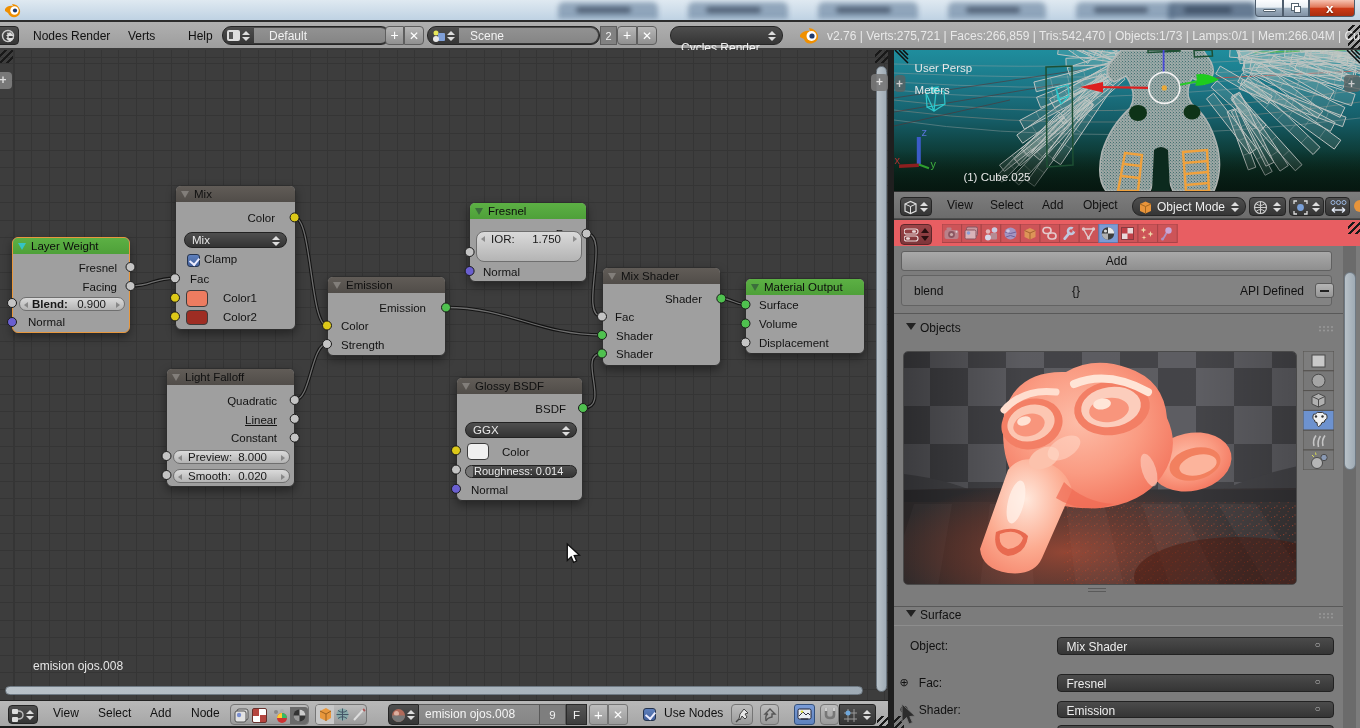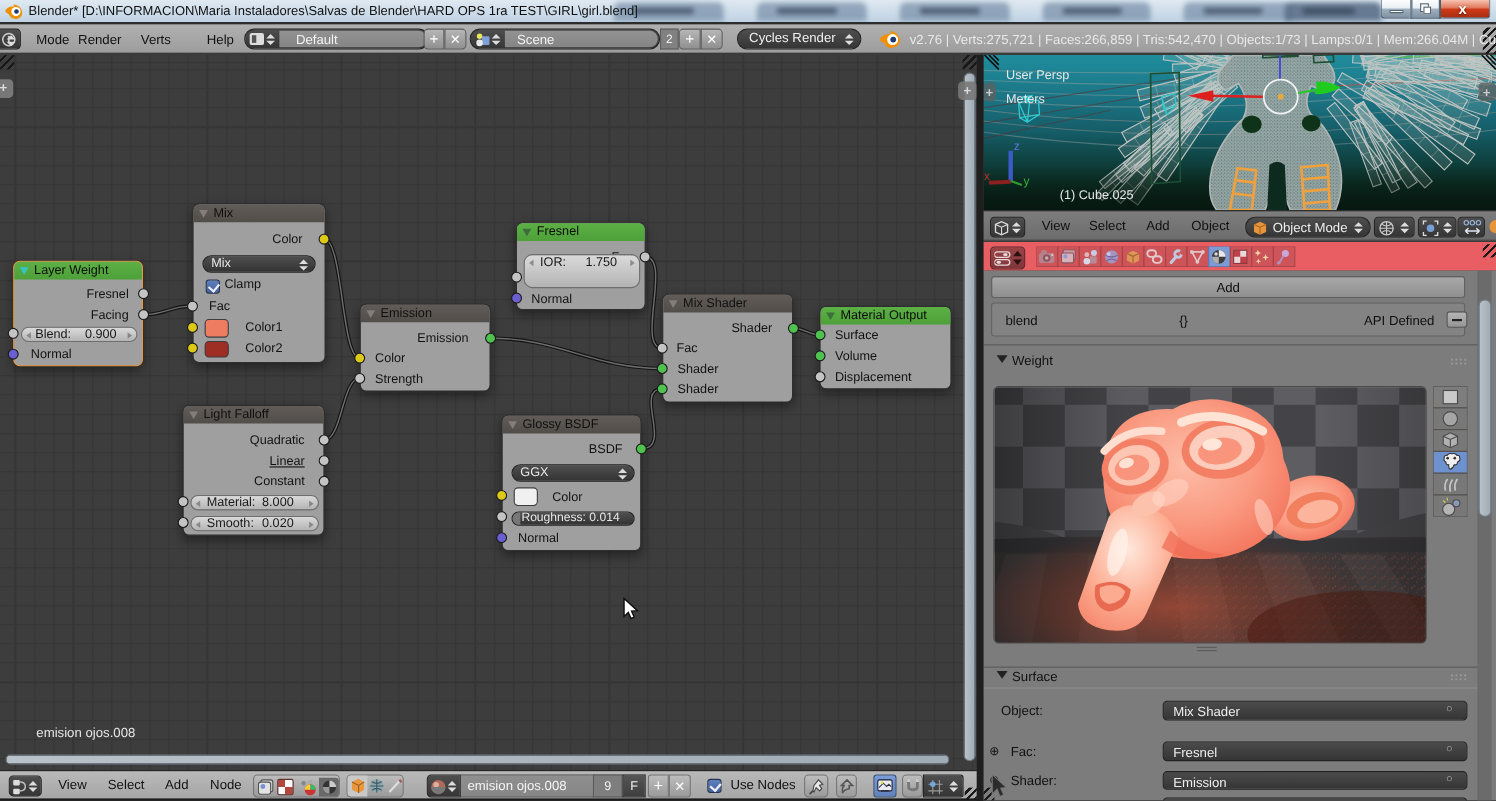--- a/index.html
+++ b/index.html
@@ -64,21 +64,20 @@
   <div class="blob" style="left:688px;width:100px;"></div>
   <div class="blob" style="left:818px;width:100px;"></div>
   <div class="blob" style="left:948px;width:98px;"></div>
   <div class="blob" style="left:1076px;width:98px;"></div>
   <div class="blob" style="left:1168px;width:88px;background:rgba(84,106,132,.85);"></div>
   <svg class="abs" style="left:4px;top:2px" width="18" height="17" viewBox="0 0 18 17">
     <path d="M1 7 Q4 3 9 4 L8 2 Q14 2 16 8 Q17 13 12 15 Q6 16 4 11 L1 9 Z" fill="#ef8f00"></path>
     <circle cx="10.5" cy="8.5" r="4.2" fill="#fff"></circle>
         <circle cx="11" cy="8.5" r="2.1" fill="#1e3a6e"></circle>
   </svg>
-  <div id="titletext">Blender* [D:\INFORMACION\Maria Instaladores\Salvas de Blender\HARD OPS 1ra TEST\GIRL\girl.blend]</div>
   <div class="winbtn" style="left:1255px;width:28px;background:linear-gradient(#fdfeff 0%,#e9eff4 45%,#9fb1c1 52%,#8292a4 100%);border-radius:0 0 0 4px;">
      <div style="position:absolute;left:7px;top:8.5px;width:13px;height:3.5px;background:#fff;border:1px solid #53626f;border-radius:1px;"></div>
       </div>
   <div class="winbtn" style="left:1283px;width:26px;background:linear-gradient(#fdfeff 0%,#e9eff4 45%,#9fb1c1 52%,#8292a4 100%);">
      <div style="position:absolute;left:7px;top:3px;width:8px;height:8px;border:1.5px solid #53626f;background:#fff;"></div>
      <div style="position:absolute;left:9.5px;top:5.5px;width:7px;height:7px;border:1.5px solid #53626f;background:#fff;"></div>
       </div>
   <div class="winbtn" style="left:1309px;width:46px;background:linear-gradient(#f7c3b2 0%,#e0775a 45%,#cd3a18 52%,#a82e12 100%);border-radius:0 0 4px 0;">
      <div style="position:absolute;left:16px;top:1px;color:#fff;font-size:13.5px;font-weight:bold;text-shadow:0 1px 2px #601800;">x</div>
       </div>
@@ -86,21 +85,21 @@
 
 <div id="menubar" class="abs">
   <div class="dkwidget" style="left:-14px;top:4px;width:33px;height:19px;">
         <svg style="position:absolute;left:14px;top:2px" width="14" height="14">
           <circle cx="7" cy="7" r="5.5" fill="none" stroke="#ccc" stroke-width="1.4"></circle>
           <circle cx="7" cy="4.5" r="1" fill="#ccc"></circle>
           <rect x="6.2" y="6.5" width="1.6" height="4" fill="#ccc"></rect>
         </svg>
         <div class="updn" style="top:5px;right:3px;"></div>
       </div>
-  <div class="mtxt" style="left:33px;">Mode</div>
+  <div class="mtxt" style="left:33px;">Nodes</div>
   <div class="mtxt" style="left:71px;">Render</div>
   <div class="mtxt" style="left:128px;">Verts</div>
   <div class="mtxt" style="left:188px;">Help</div>
   <div class="dkwidget" style="left:222px;top:4px;width:168px;height:19px;border-radius:9px;">
     <div style="position:absolute;left:4px;top:3px;width:13px;height:11px;background:#ddd;border-radius:2px;"></div>
     <div style="position:absolute;left:6px;top:5px;width:4px;height:7px;background:#555;"></div>
     <div class="updn" style="left:19px;top:4px;"></div>
     <div style="position:absolute;left:31px;top:1px;right:1px;bottom:1px;background:linear-gradient(#929292,#858585);border-radius:0 9px 9px 0;color:#f2f2f2;font-size:12px;line-height:16px;padding-left:15px;">Default</div>
   </div>
   <div class="gbtn" style="left:385px;top:4px;width:19px;height:19px;border-radius:4px 0 0 4px;font-size:14px;line-height:17px;">+</div>
@@ -111,21 +110,21 @@
           <rect x="7" y="4" width="7" height="8" rx="1" fill="#7f9fd8"></rect>
           <circle cx="5" cy="10" r="3" fill="#e8e8e8"></circle>
         </svg>
     <div class="updn" style="left:19px;top:4px;"></div>
     <div style="position:absolute;left:31px;top:1px;right:1px;bottom:1px;background:linear-gradient(#929292,#858585);border-radius:0 9px 9px 0;color:#f2f2f2;font-size:12px;line-height:16px;padding-left:11px;">Scene</div>
   </div>
   <div style="position:absolute;left:600px;top:4px;width:17px;height:19px;background:#818181;border:1px solid #5e5e5e;color:#f0f0f0;font-size:11px;text-align:center;line-height:18px;">2</div>
   <div class="gbtn" style="left:617px;top:4px;width:20px;height:19px;border-radius:4px 0 0 4px;font-size:14px;line-height:17px;">+</div>
   <div class="gbtn" style="left:637px;top:4px;width:20px;height:19px;border-radius:0 4px 4px 0;font-size:12px;line-height:18px;">✕</div>
   <div class="dkwidget" style="left:670px;top:4px;width:113px;height:19px;border-radius:9px;color:#f0f0f0;font-size:12px;">
-    <div style="position:absolute;left:10px;top:0;">Cycles Render</div>
+    <div style="position:absolute;left:10px;top:14px;">Cycles Render</div>
         <div class="updn" style="top:4px;"></div>
   </div>
   <svg class="abs" style="left:799px;top:4px" width="21" height="20" viewBox="0 0 21 20">
     <path d="M1 9 Q5 4 11 5 L10 2 Q17 3 19 9 Q20 15 14 17 Q7 19 5 13 L1 11 Z" fill="#f09000"></path>
     <circle cx="12.5" cy="10" r="5" fill="#fff"></circle>
         <circle cx="13" cy="10" r="2.6" fill="#1e3a6e"></circle>
   </svg>
   <div class="hatch" style="right:0;top:3px;width:12px;height:24px;"></div>
       <div class="stats" style="left:827px;">v2.76 | Verts:275,721 | Faces:266,859 | Tris:542,470 | Objects:1/73 | Lamps:0/1 | Mem:266.04M | Cube</div>
 </div>
@@ -134,21 +133,21 @@
   <div id="grid"></div>
   <div id="nodes">
 
   <div class="node" style="left:12px;top:187px;width:118px;height:96px;border:1.5px solid #e8973c;">
     <div class="nhead green"><div class="tri cy"></div><span style="margin-left:18px;">Layer Weight</span></div>
     <div class="ntxt" style="right:12px;top:24px;">Fresnel</div>
     <div class="ntxt" style="right:12px;top:43px;">Facing</div>
     <div class="slider" style="left:6px;top:59px;width:106px;height:14px;">
             <div class="la"></div>
             <div class="ra"></div>
-      <span style="position:absolute;left:12px;top:0;">Blend:</span>
+      <span style="position:absolute;left:12px;top:0;font-weight:bold;">Blend:</span>
             <span style="position:absolute;right:18px;top:0;">0.900</span>
           </div>
     <div class="ntxt" style="left:15px;top:78px;">Normal</div>
   </div>
 
   <div class="node" style="left:175px;top:135px;width:121px;height:145px;">
     <div class="nhead dark"><div class="tri"></div><span style="margin-left:18px;">Mix</span></div>
     <div class="ntxt" style="right:20px;top:26px;">Color</div>
     <div class="drop" style="left:8px;top:46px;width:103px;height:16px;">
             <span style="position:absolute;left:7px;top:1px;">Mix</span>
@@ -164,21 +163,21 @@
   </div>
 
   <div class="node" style="left:166px;top:318px;width:129px;height:119px;">
     <div class="nhead dark"><div class="tri"></div><span style="margin-left:18px;">Light Falloff</span></div>
     <div class="ntxt" style="right:17px;top:26px;">Quadratic</div>
     <div class="ntxt" style="right:17px;top:45px;text-decoration:underline;">Linear</div>
     <div class="ntxt" style="right:17px;top:63px;">Constant</div>
     <div class="slider" style="left:6px;top:81px;width:117px;height:14px;">
             <div class="la"></div>
             <div class="ra"></div>
-      <span style="position:absolute;left:14px;top:0;">Material:</span>
+      <span style="position:absolute;left:14px;top:0;">Preview:</span>
             <span style="position:absolute;right:22px;top:0;">8.000</span>
           </div>
     <div class="slider" style="left:6px;top:100px;width:117px;height:14px;">
             <div class="la"></div>
             <div class="ra"></div>
       <span style="position:absolute;left:14px;top:0;">Smooth:</span>
             <span style="position:absolute;right:22px;top:0;">0.020</span>
           </div>
   </div>
 
@@ -783,21 +782,21 @@
     <div class="ptxt" style="left:12px;top:8px;">blend</div>
     <div class="ptxt" style="left:170px;top:8px;">{}</div>
     <div class="ptxt" style="left:338px;top:8px;">API Defined</div>
     <div style="position:absolute;left:413px;top:7px;width:19px;height:15px;background:linear-gradient(#b5b5b5,#959595);border:1px solid #5a5a5a;border-radius:3px;">
           <div style="position:absolute;left:4px;top:6px;width:9px;height:2px;background:#222;"></div>
         </div>
   </div>
   <div style="position:absolute;left:0;top:67px;width:449px;height:1px;background:#595959;"></div>
 
   <div style="position:absolute;left:12px;top:77px;width:0;height:0;border-left:5px solid transparent;border-right:5px solid transparent;border-top:7px solid #222;"></div>
-  <div class="ptxt" style="left:26px;top:75px;">Weight</div>
+  <div class="ptxt" style="left:26px;top:75px;">Objects</div>
       <svg style="position:absolute;left:424px;top:79px" width="18" height="8">
         <g fill="#999">
           <circle cx="2" cy="2" r="1"></circle>
           <circle cx="6" cy="2" r="1"></circle>
           <circle cx="10" cy="2" r="1"></circle>
           <circle cx="14" cy="2" r="1"></circle>
           <circle cx="2" cy="5.5" r="1"></circle>
           <circle cx="6" cy="5.5" r="1"></circle>
           <circle cx="10" cy="5.5" r="1"></circle>
           <circle cx="14" cy="5.5" r="1"></circle>

